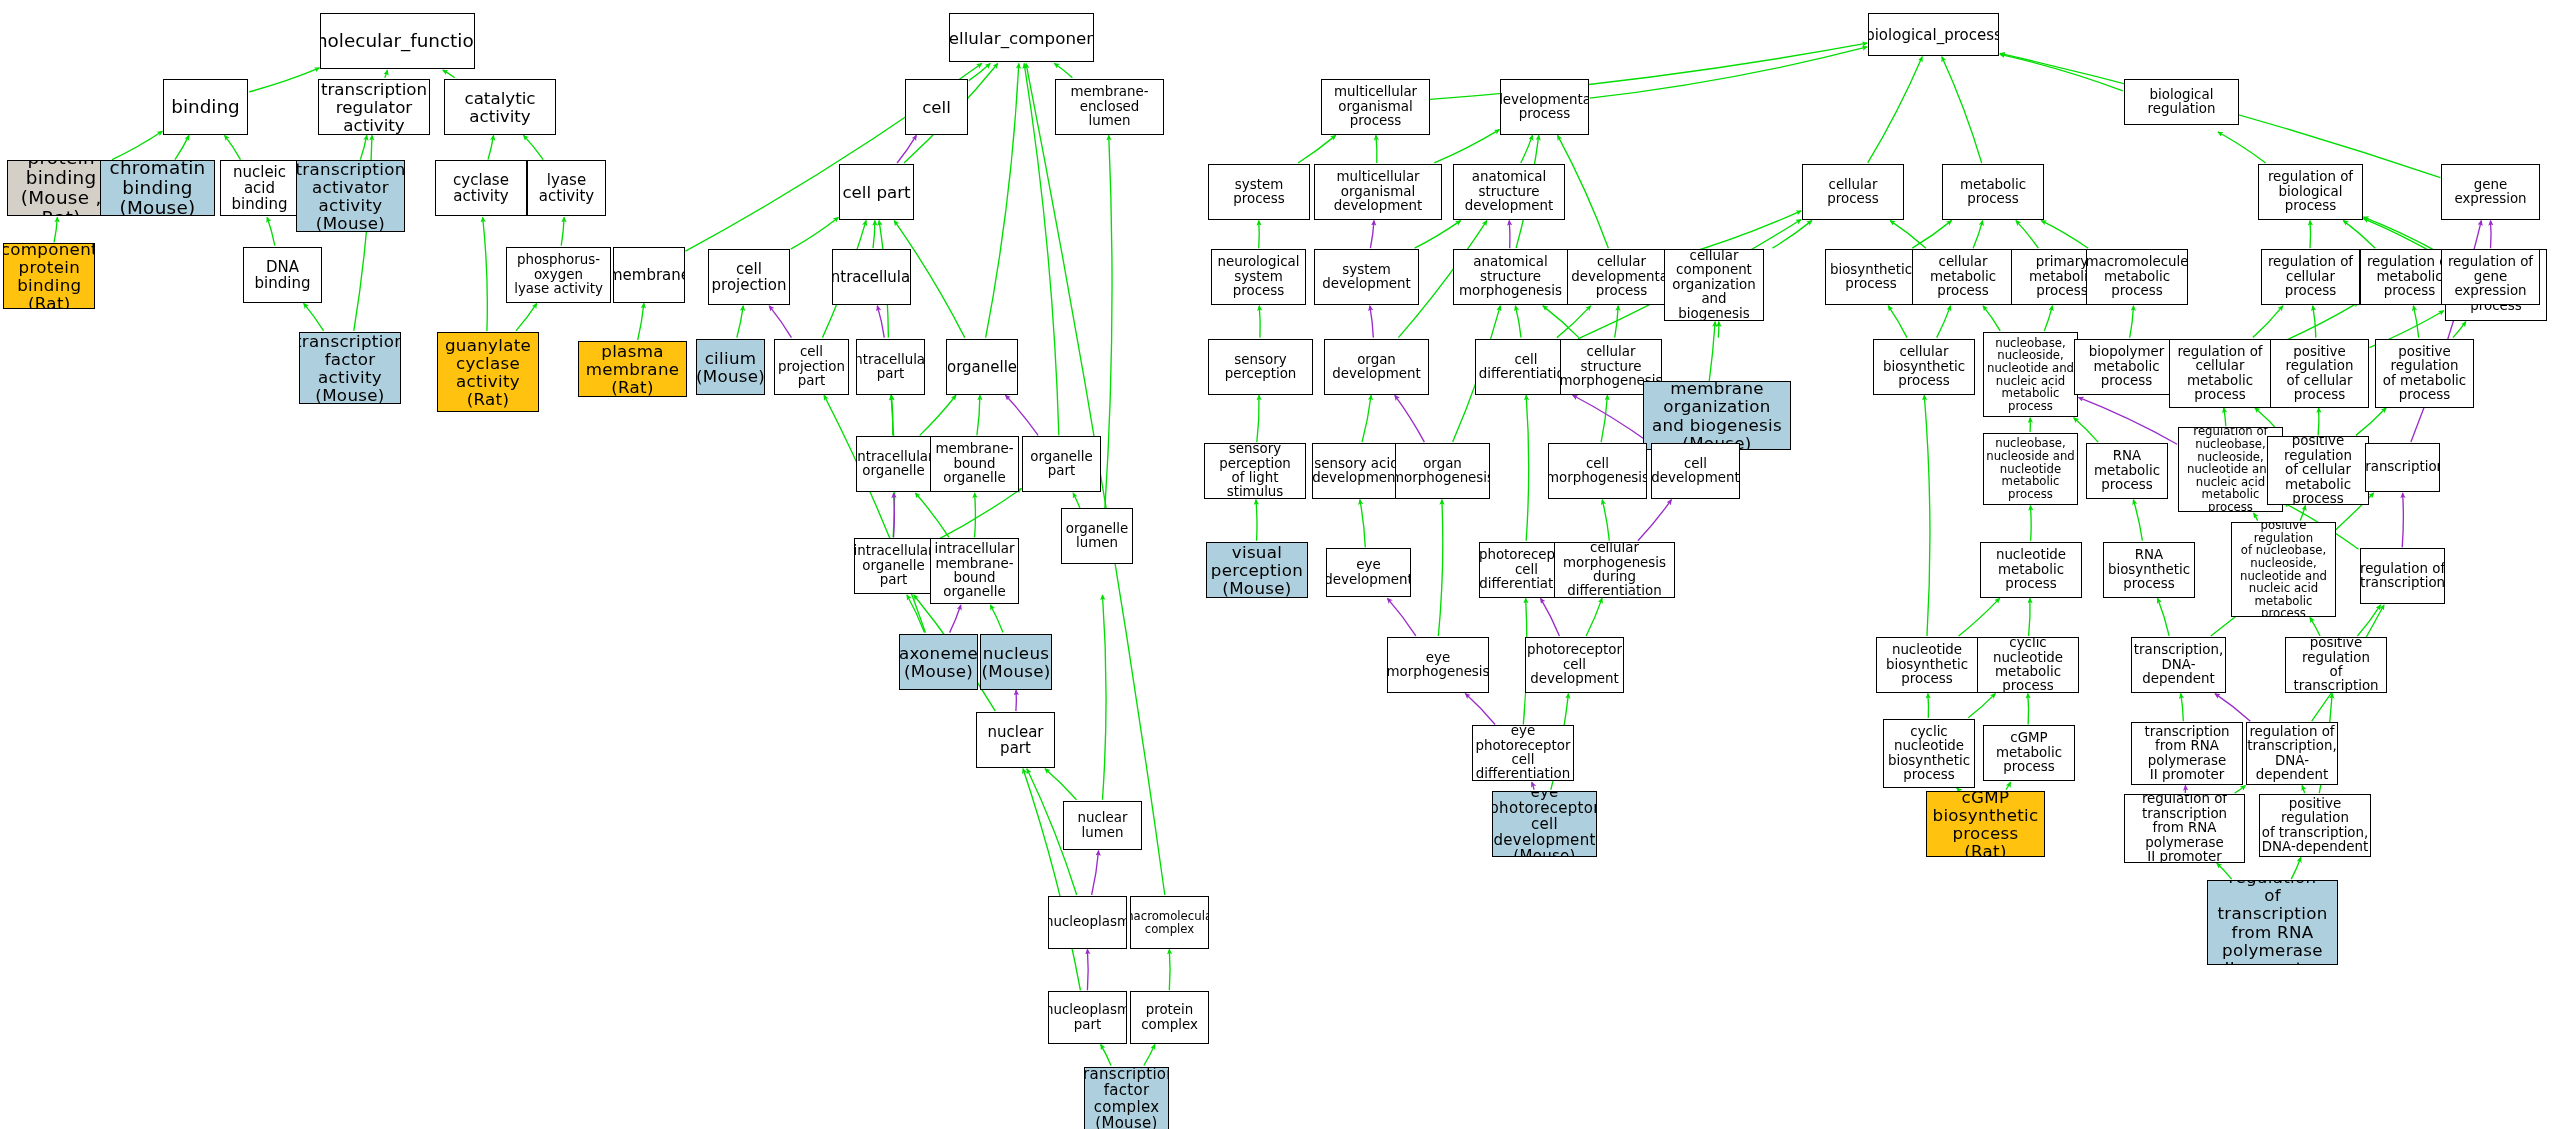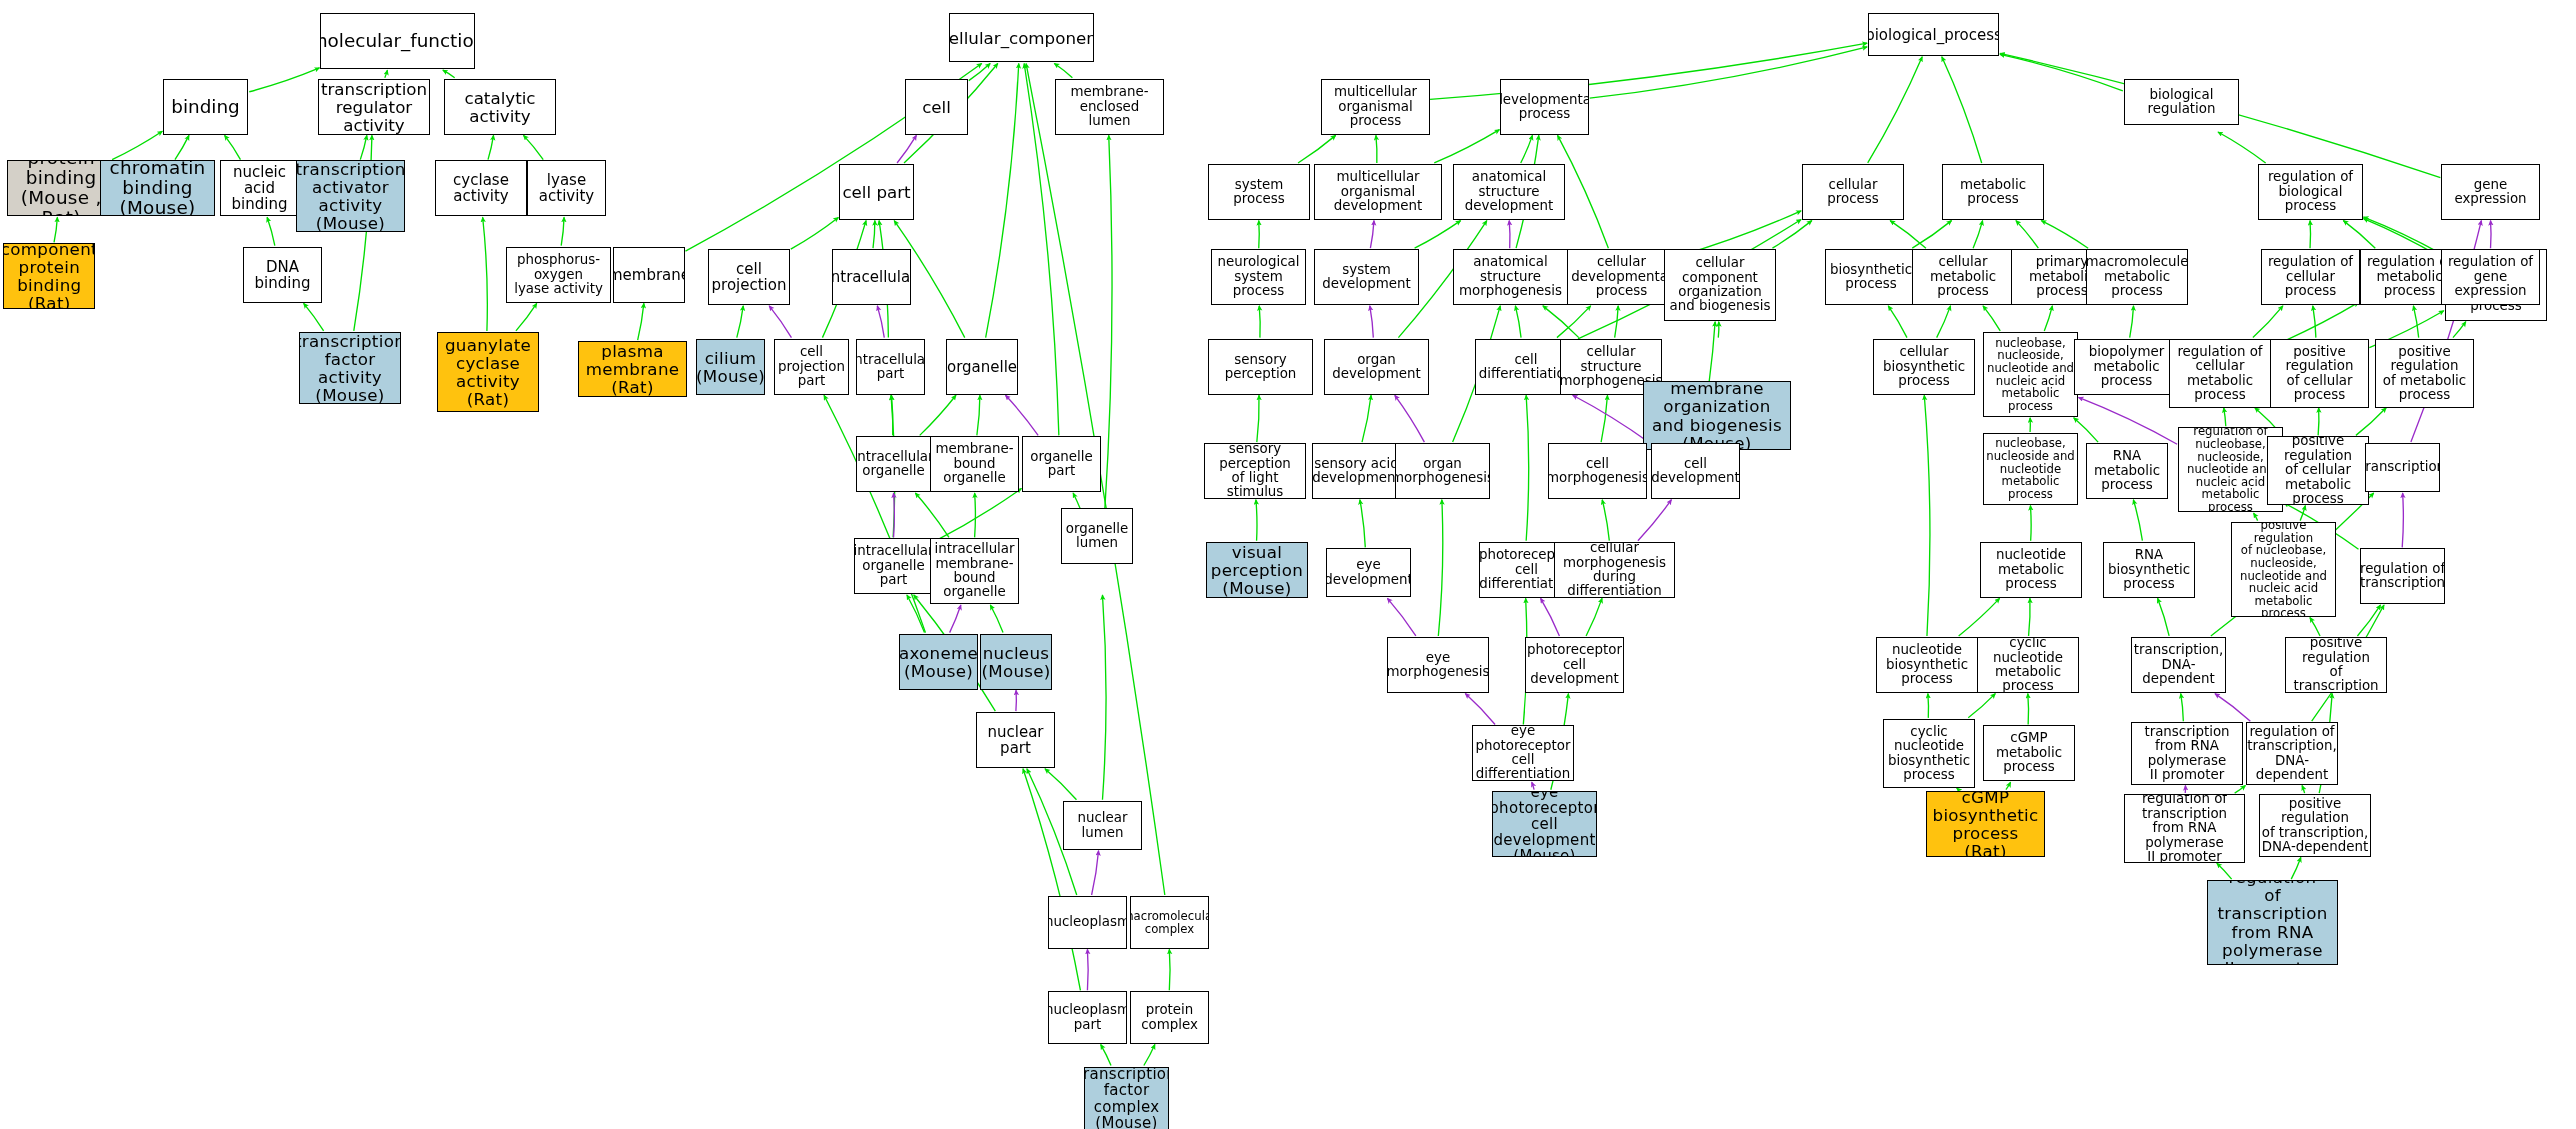--- a/index.html
+++ b/index.html
@@ -297,21 +297,21 @@
     <div class="node white" style="left: 2258px; top: 164px; width: 105px; height: 56px; font-size: 13.4px;">regulation of
 biological process</div>
     <div class="node white" style="left: 2441px; top: 164px; width: 99px; height: 56px; font-size: 13.4px;">gene expression</div>
     <div class="node white" style="left: 1211px; top: 249px; width: 95px; height: 56px; font-size: 13.4px;">neurological
 system process</div>
     <div class="node white" style="left: 1314px; top: 249px; width: 105px; height: 56px; font-size: 13.4px;">system development</div>
     <div class="node white" style="left: 1453px; top: 249px; width: 115px; height: 56px; font-size: 13.4px;">anatomical structure
 morphogenesis</div>
     <div class="node white" style="left: 1567px; top: 249px; width: 109px; height: 56px; font-size: 13.4px;">cellular developmental
 process</div>
-    <div class="node white" style="left: 1664px; top: 249px; width: 112px; height: 72px; font-size: 13.4px;">cellular component
+    <div class="node white" style="left: 1664px; top: 249px; width: 100px; height: 72px; font-size: 13.4px;">cellular component
 organization
 and biogenesis</div>
     <div class="node white" style="left: 1825px; top: 249px; width: 92px; height: 56px; font-size: 13.4px;">biosynthetic
 process</div>
     <div class="node white" style="left: 1912px; top: 249px; width: 102px; height: 56px; font-size: 13.4px;">cellular metabolic
 process</div>
     <div class="node white" style="left: 2011px; top: 249px; width: 102px; height: 56px; font-size: 13.4px;">primary metabolic
 process</div>
     <div class="node white" style="left: 2086px; top: 249px; width: 102px; height: 56px; font-size: 13.4px;">macromolecule
 metabolic process</div>

